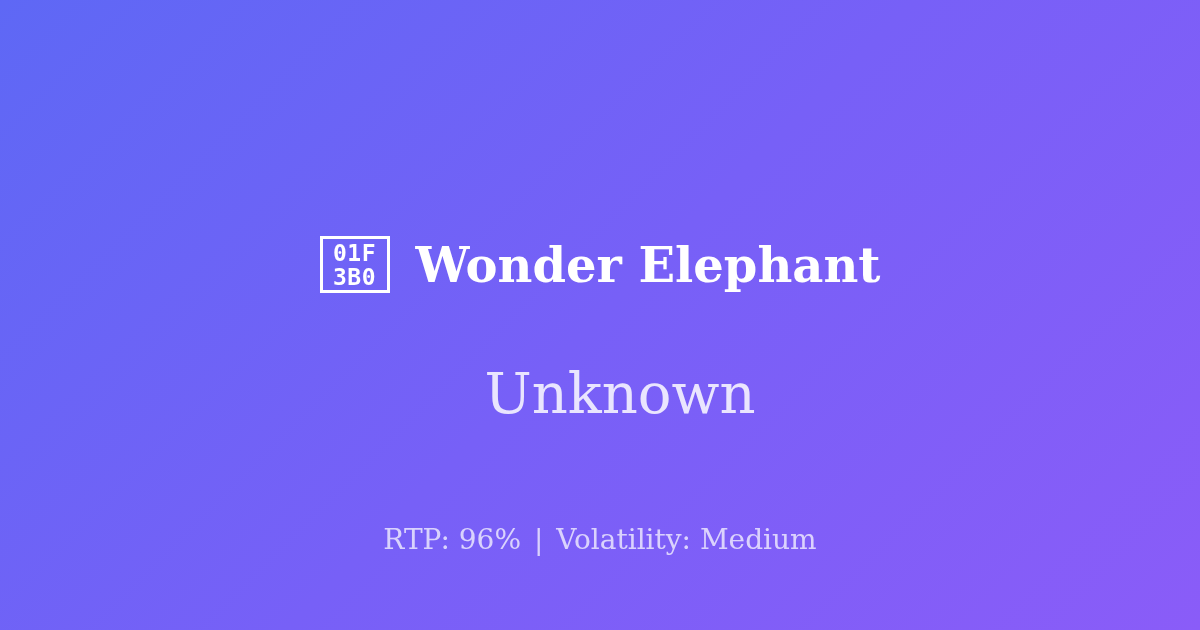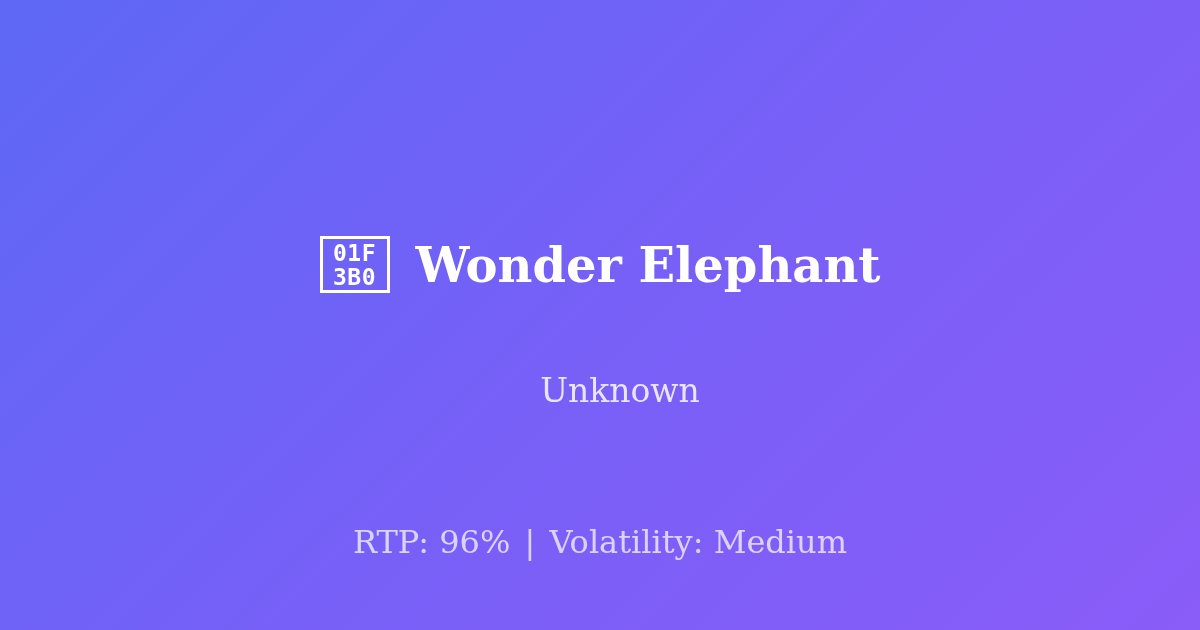--- a/index.html
+++ b/index.html
@@ -76,37 +76,37 @@
   
   .game-provider {
     position: absolute;
     top: 362px;
     left: 0;
     right: 0;
     text-align: center;
     color: rgba(255, 255, 255, 0.84);
     font-family: "DejaVu Serif", "Liberation Serif", serif;
     font-weight: 400;
-    font-size: 33px;
+    font-size: 56px;
     line-height: 1;
-    margin: 12px;
+    margin: 4px;
     padding-left: 40px;
   }
 
   
   .game-stats {
     position: absolute;
     top: 526px;
     left: 0;
     right: 0;
     text-align: center;
     color: rgba(255, 255, 255, 0.72);
     font-family: "DejaVu Serif", "Liberation Serif", serif;
     font-weight: 400;
-    font-size: 32px;
+    font-size: 28px;
     line-height: 1;
     margin: 0;
     white-space: nowrap;
   }
   .game-stats .stat-sep {
     padding: 0 4px;
   }
 </style>
 </head>
 <body>

